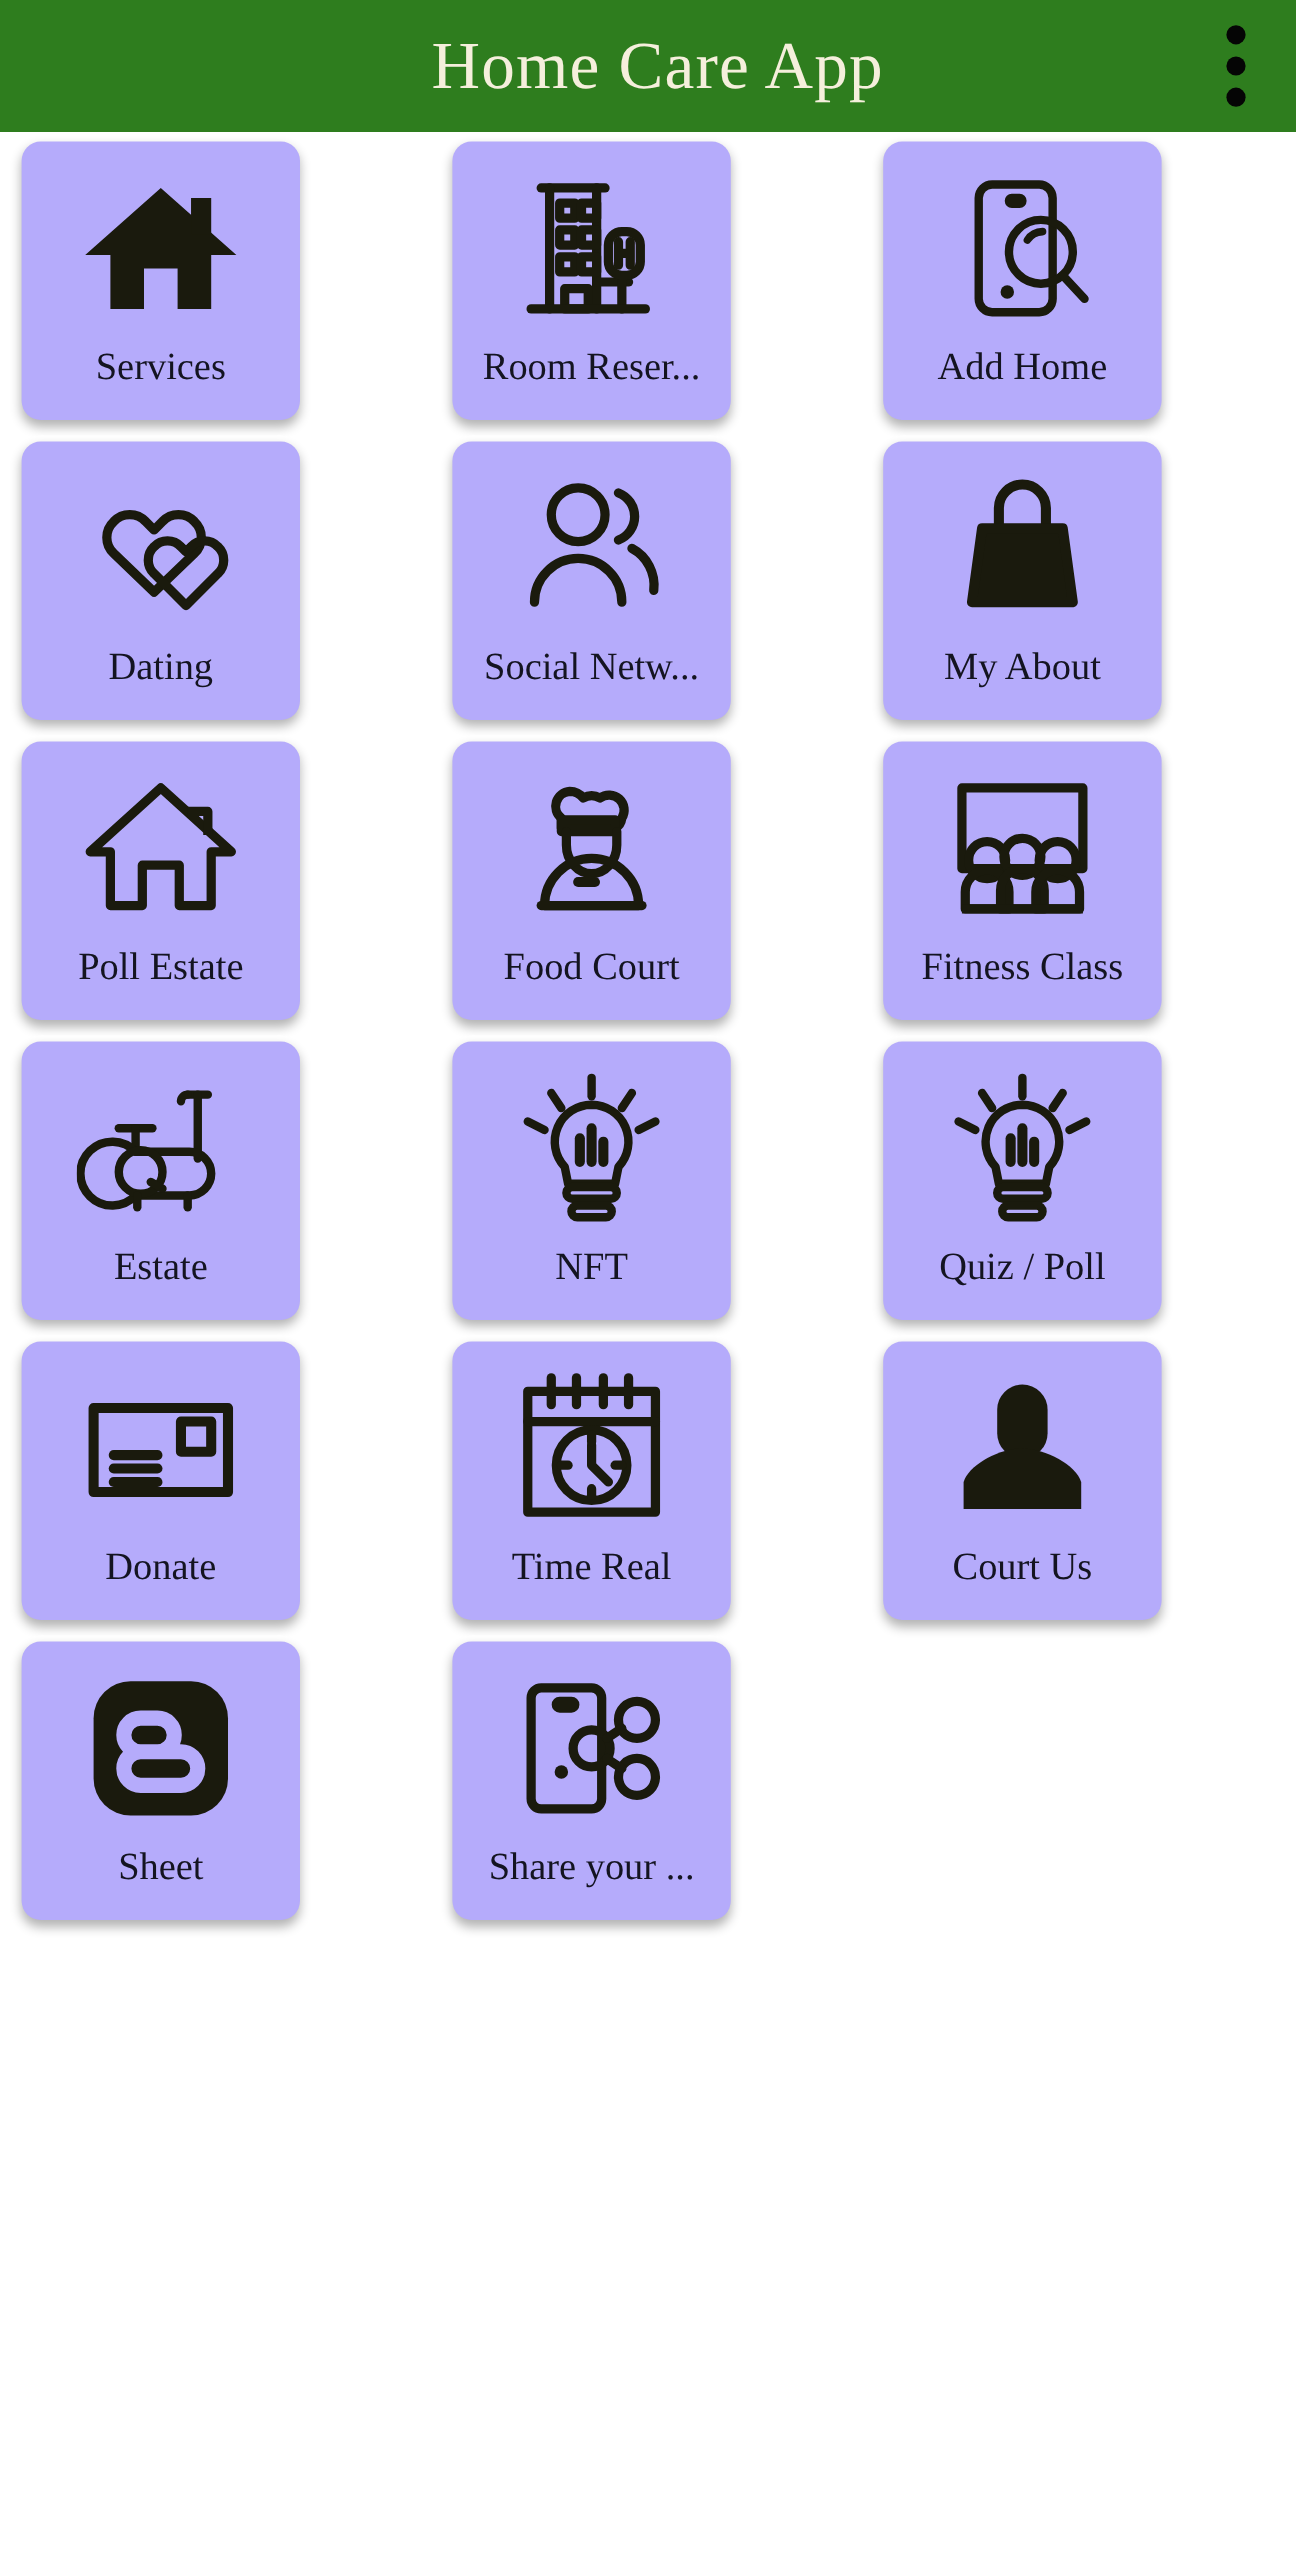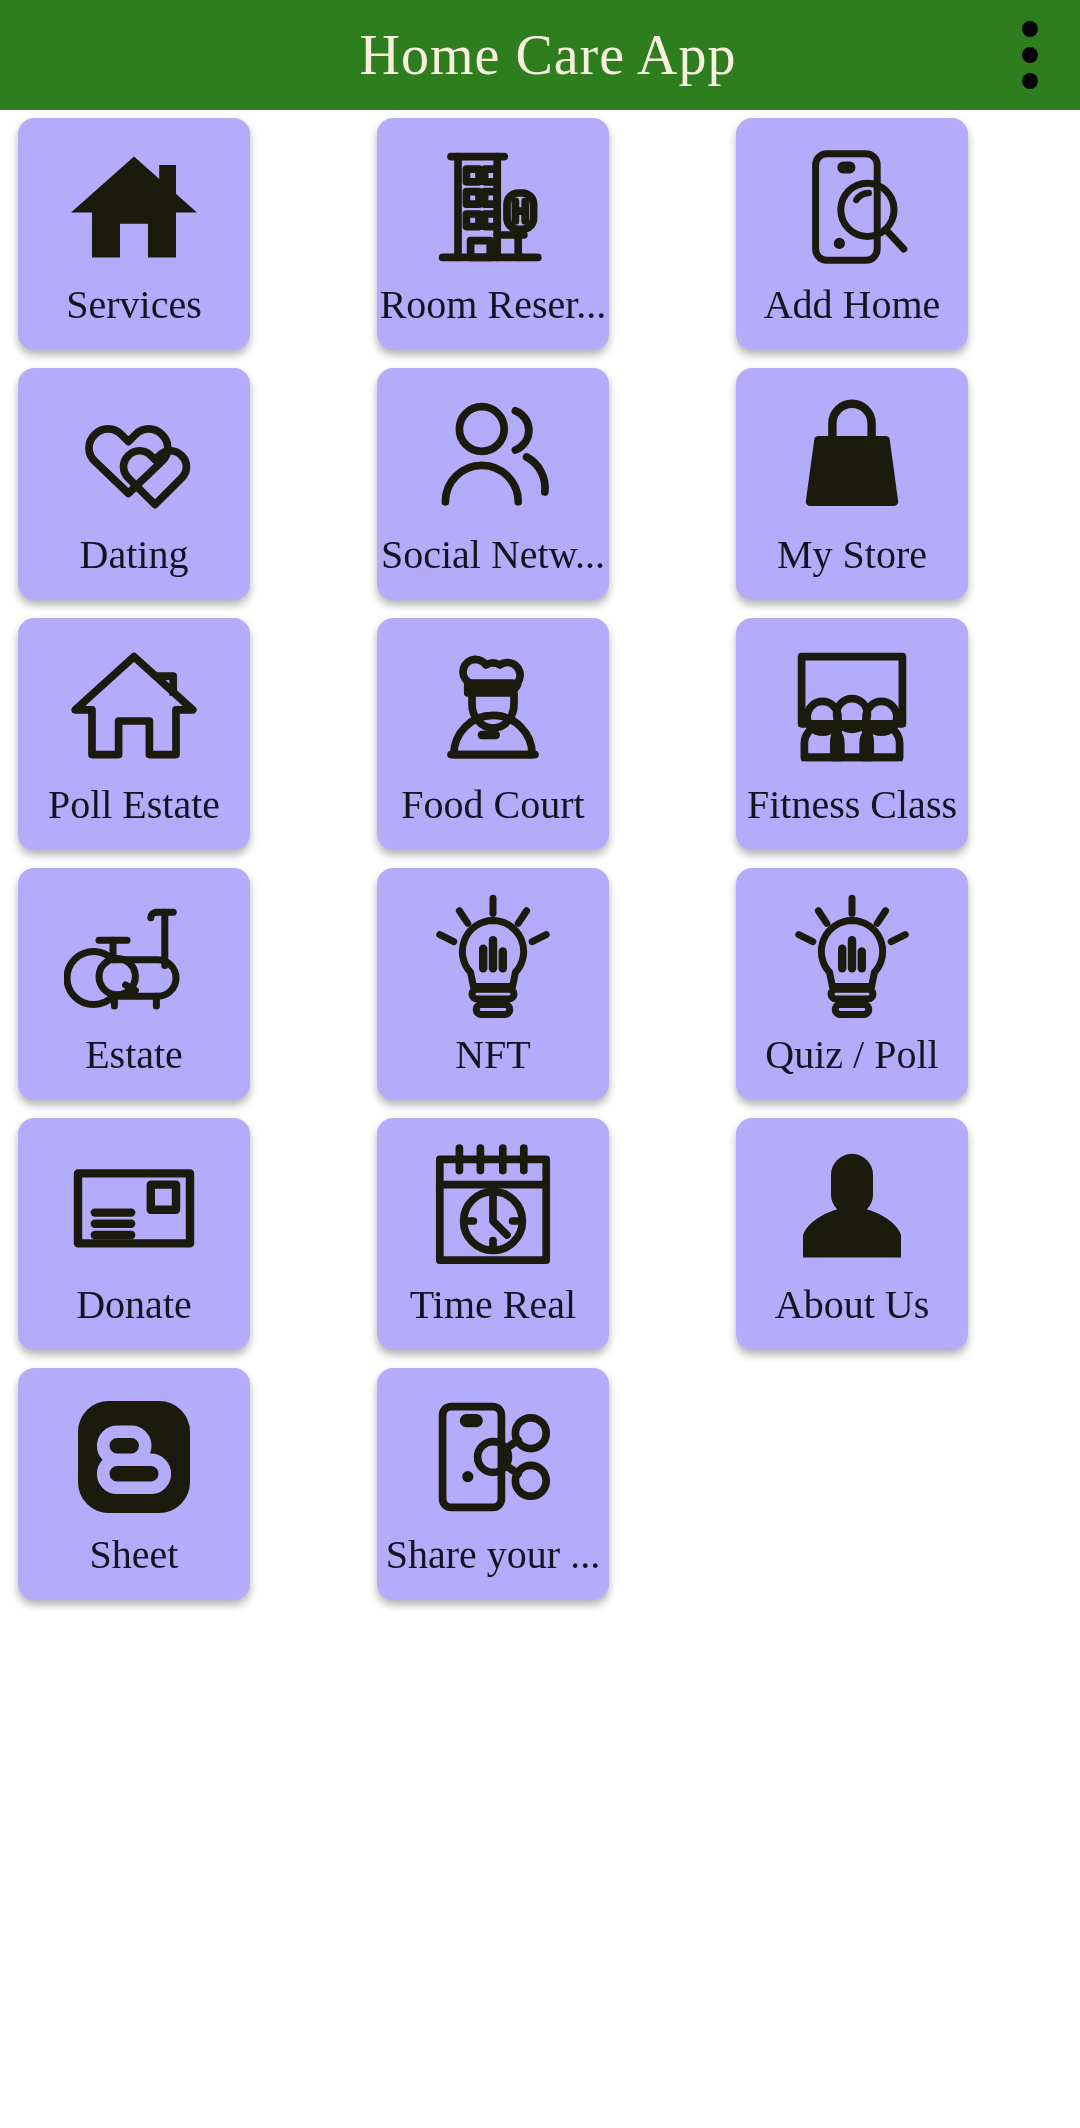--- a/index.html
+++ b/index.html
@@ -69,21 +69,21 @@
   .tile-icon {
     width:150px;
     height:150px;
     display:flex;
     align-items:center;
     justify-content:center;
   }
   .tile-icon svg { display:block; }
   .tile-label {
     margin-top:2px;
-    font-size:40px;
+    font-size:32px;
     line-height:42px;
     color:#141421;
     font-family:"Liberation Serif", serif;
     white-space:nowrap;
   }
 </style>
 </head>
 <body>
 
 <div id="app">
@@ -161,21 +161,21 @@
         </div>
         <div class="tile-label">Social Netw...</div>
       </div>
       <div class="tile">
         <div class="tile-icon">
           <svg width="140" height="140" viewBox="0 0 100 100" fill="none" stroke="#1a1a0d" stroke-width="6" stroke-linejoin="round">
       <path d="M36 38 V26 a14 14 0 0 1 28 0 V38" stroke-linecap="round"></path>
       <path d="M26 38 H74 L80 82 H20 Z" fill="#1a1a0d"></path>
     </svg>
         </div>
-        <div class="tile-label">My Store</div>
+        <div class="tile-label">My About</div>
       </div>
       <div class="tile">
         <div class="tile-icon">
           <svg width="140" height="140" viewBox="0 0 100 100" fill="none" stroke="#1a1a0d" stroke-width="5.5" stroke-linejoin="round">
       <path d="M8 52 L50 14 L92 52 H80 V84 H61 V60 H39 V84 H20 V52 Z"></path>
       <path d="M66 28 H78 V42"></path>
     </svg>
         </div>
         <div class="tile-label">Poll Estate</div>
       </div>
@@ -291,21 +291,21 @@
         </div>
         <div class="tile-label">Time Real</div>
       </div>
       <div class="tile">
         <div class="tile-icon">
           <svg width="140" height="140" viewBox="0 0 100 100" fill="#1a1a0d">
       <rect x="35" y="12" width="30" height="44" rx="15"></rect>
       <path d="M50 50 c-14 0 -32 10 -35 20 v16 h70 V70 c-3 -10 -21 -20 -35 -20 Z"></path>
     </svg>
         </div>
-        <div class="tile-label">About Us</div>
+        <div class="tile-label">Court Us</div>
       </div>
       <div class="tile">
         <div class="tile-icon">
           <svg width="140" height="140" viewBox="0 0 100 100">
       <rect x="10" y="10" width="80" height="80" rx="22" fill="#1a1a0d"></rect>
       <path d="M38 32 h10 a10 10 0 0 1 0 20 h-10 a10 10 0 0 1 0 -20 Z
                M38 52 h24 a10 10 0 0 1 0 20 h-24 a10 10 0 0 1 0 -20 Z" fill="none" stroke="#b5abfb" stroke-width="9" stroke-linejoin="round"></path>
     </svg>
         </div>
         <div class="tile-label">Sheet</div>

